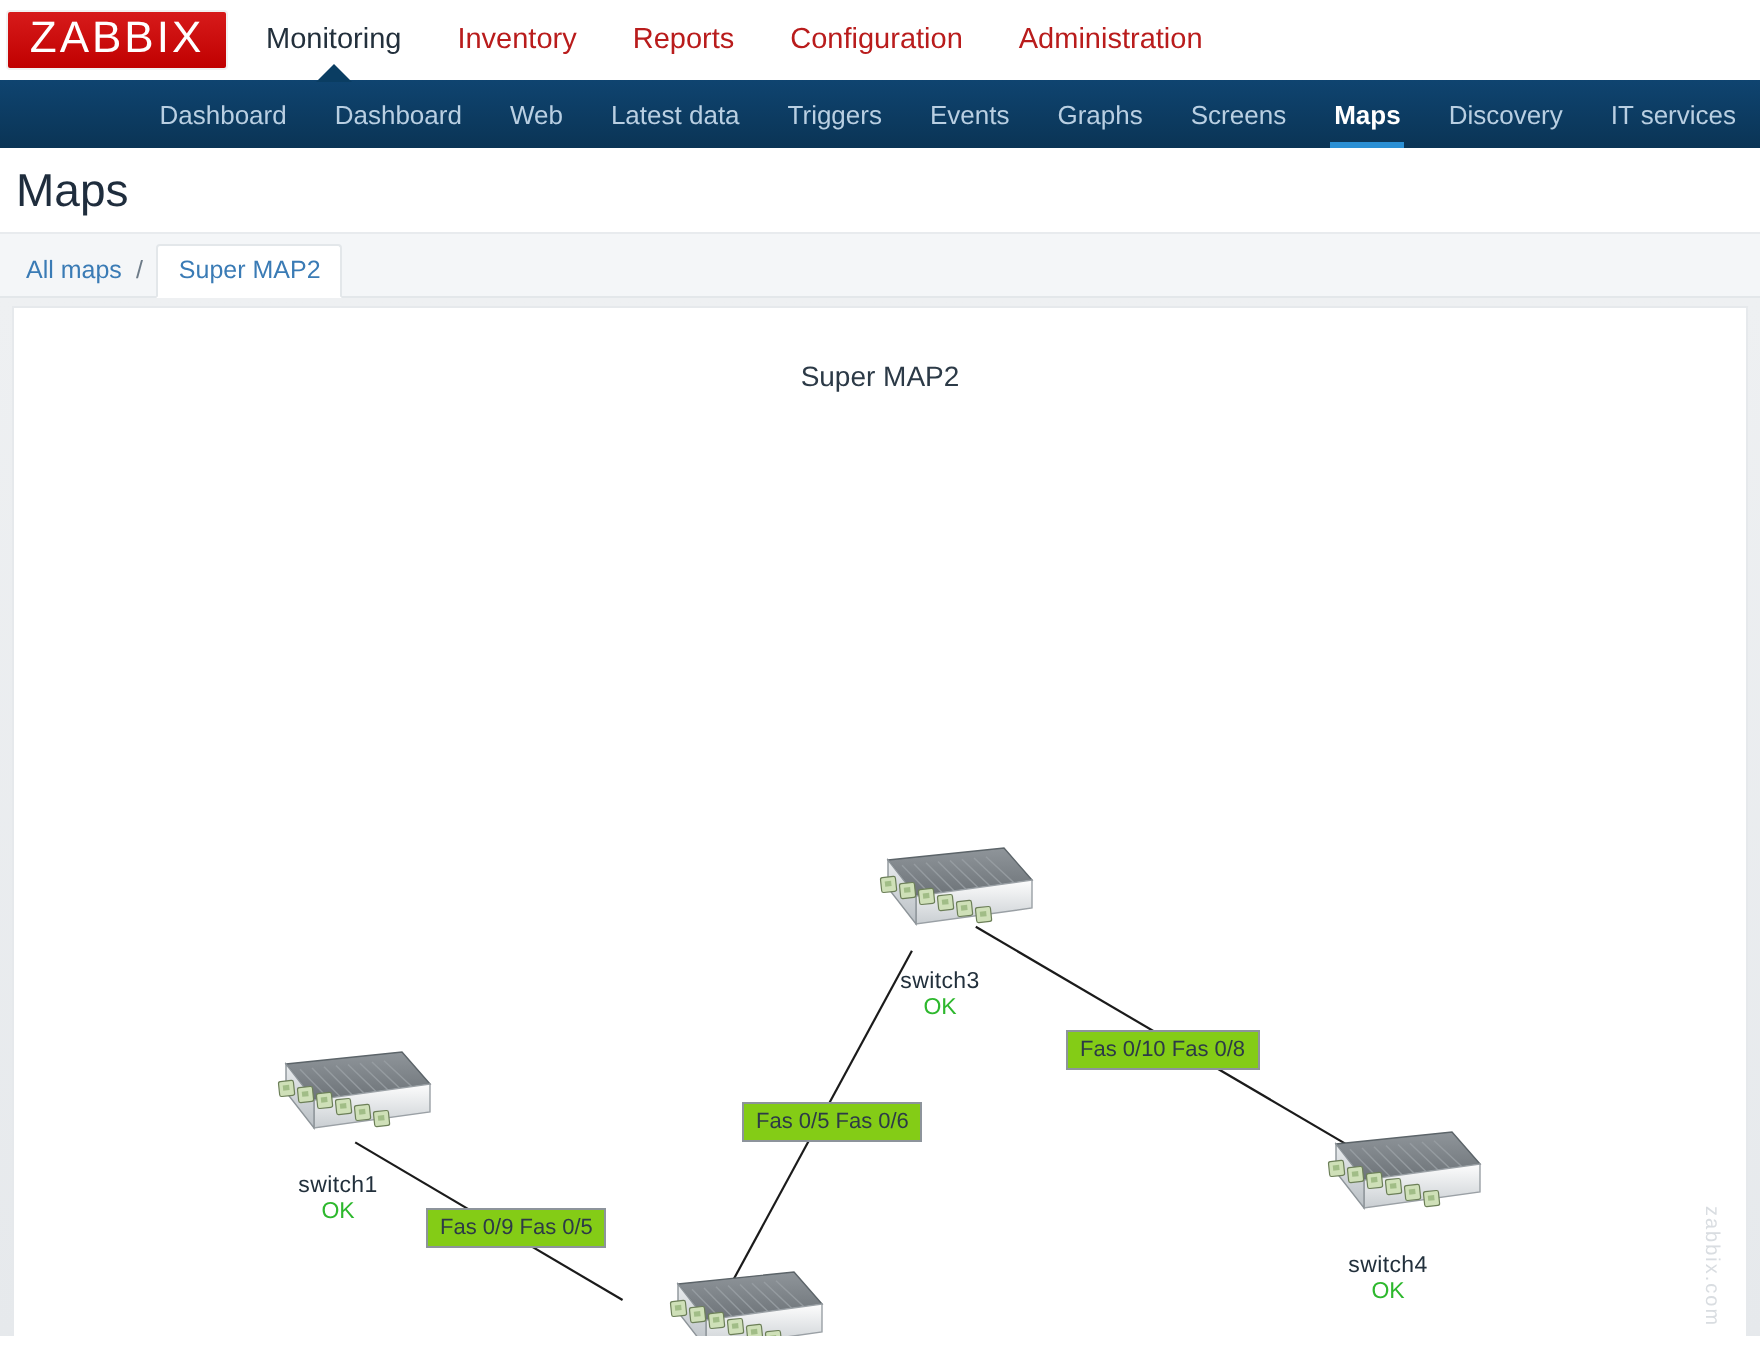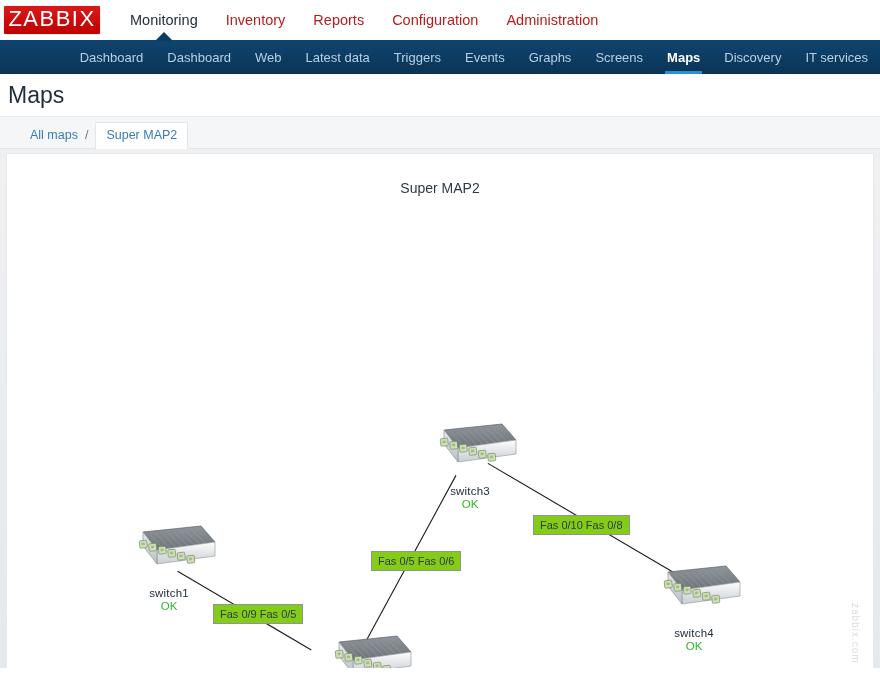--- a/index.html
+++ b/index.html
@@ -18,24 +18,24 @@
 
   
   .top-header {
     position: relative;
     height: 40px;
     background: #ffffff;
     display: flex;
     align-items: center;
   }
   .logo-box {
-    width: 96px;
+    width: 109px;
     height: 28px;
     margin-left: 4px;
-    margin-right: 16px;
+    margin-right: 6px;
     background: #d40000;
     background: linear-gradient(180deg, #d71b1b 0%, #c00000 100%);
     border-radius: 1px;
     display: flex;
     align-items: center;
     justify-content: center;
     box-shadow: 0 0 0 1px rgba(0,0,0,0.05);
   }
   .logo-text {
     color: #ffffff;
@@ -127,21 +127,21 @@
   }
 
   
   .breadcrumb-bar {
     height: 31px;
     background: #f4f6f8;
     border-top: 1px solid #e8ebee;
     border-bottom: 1px solid #e3e7ea;
     display: flex;
     align-items: flex-end;
-    padding-left: 30px;
+    padding-left: 13px;
   }
   .crumb-link {
     font-size: 12.5px;
     color: #3a7bb5;
     cursor: pointer;
     padding-bottom: 6px;
   }
   .crumb-sep {
     font-size: 12.5px;
     color: #6d7b88;

